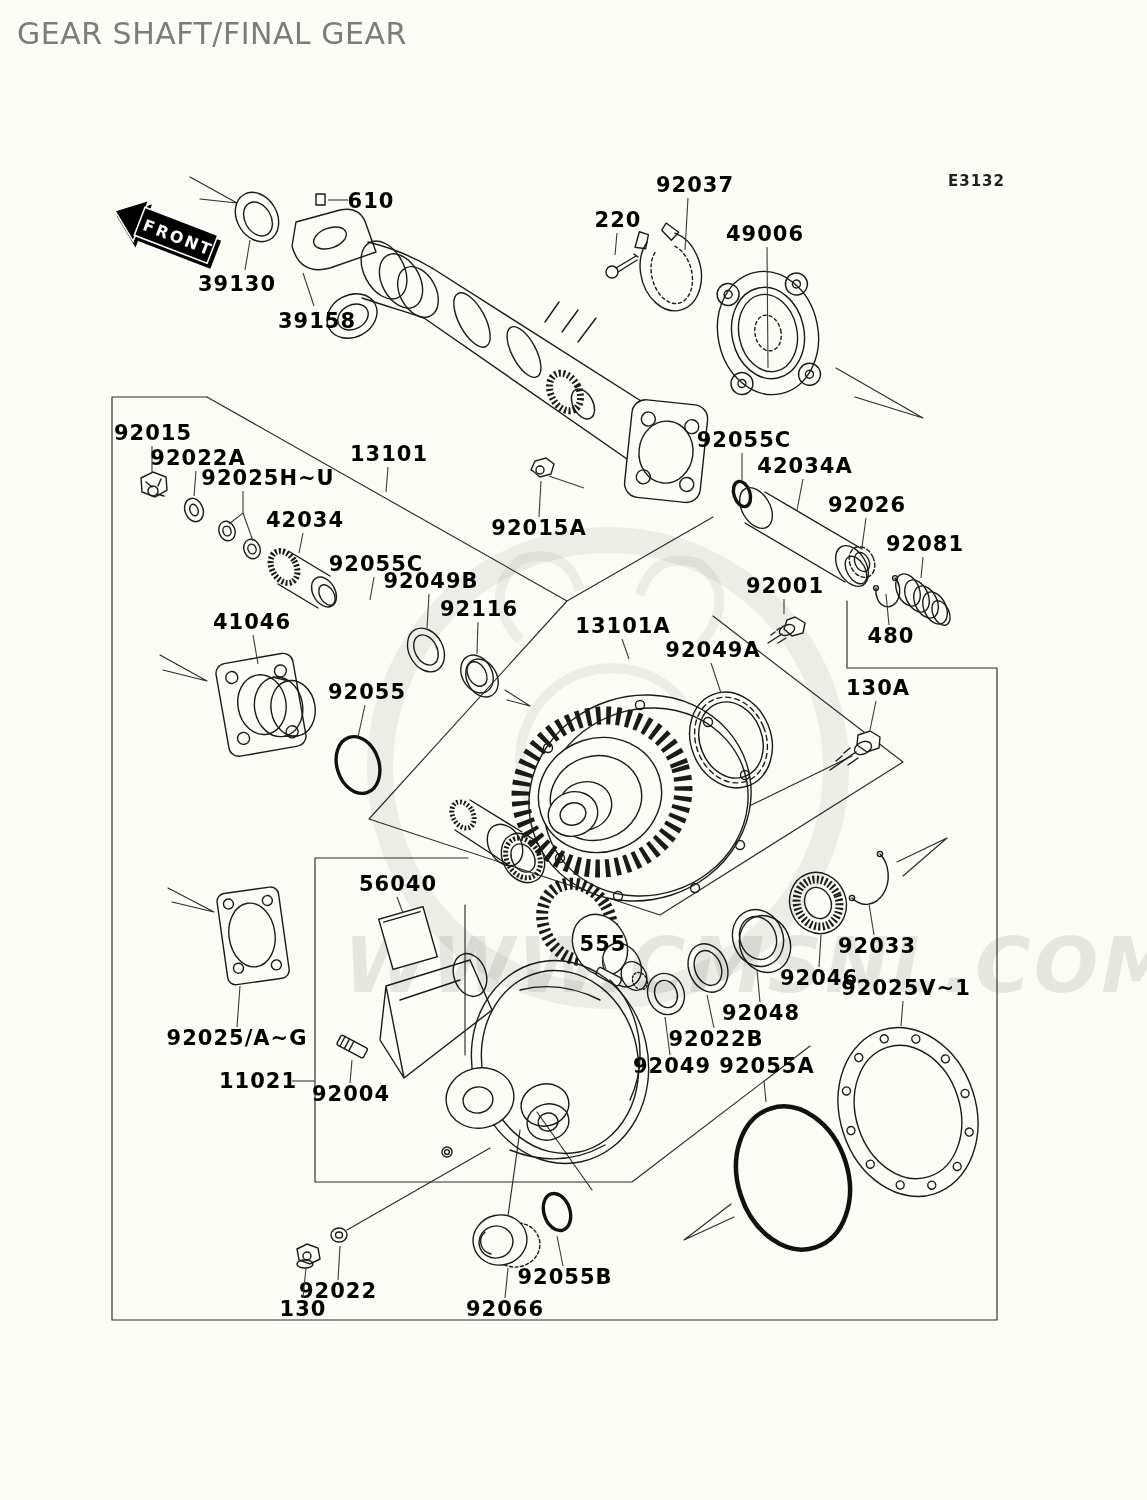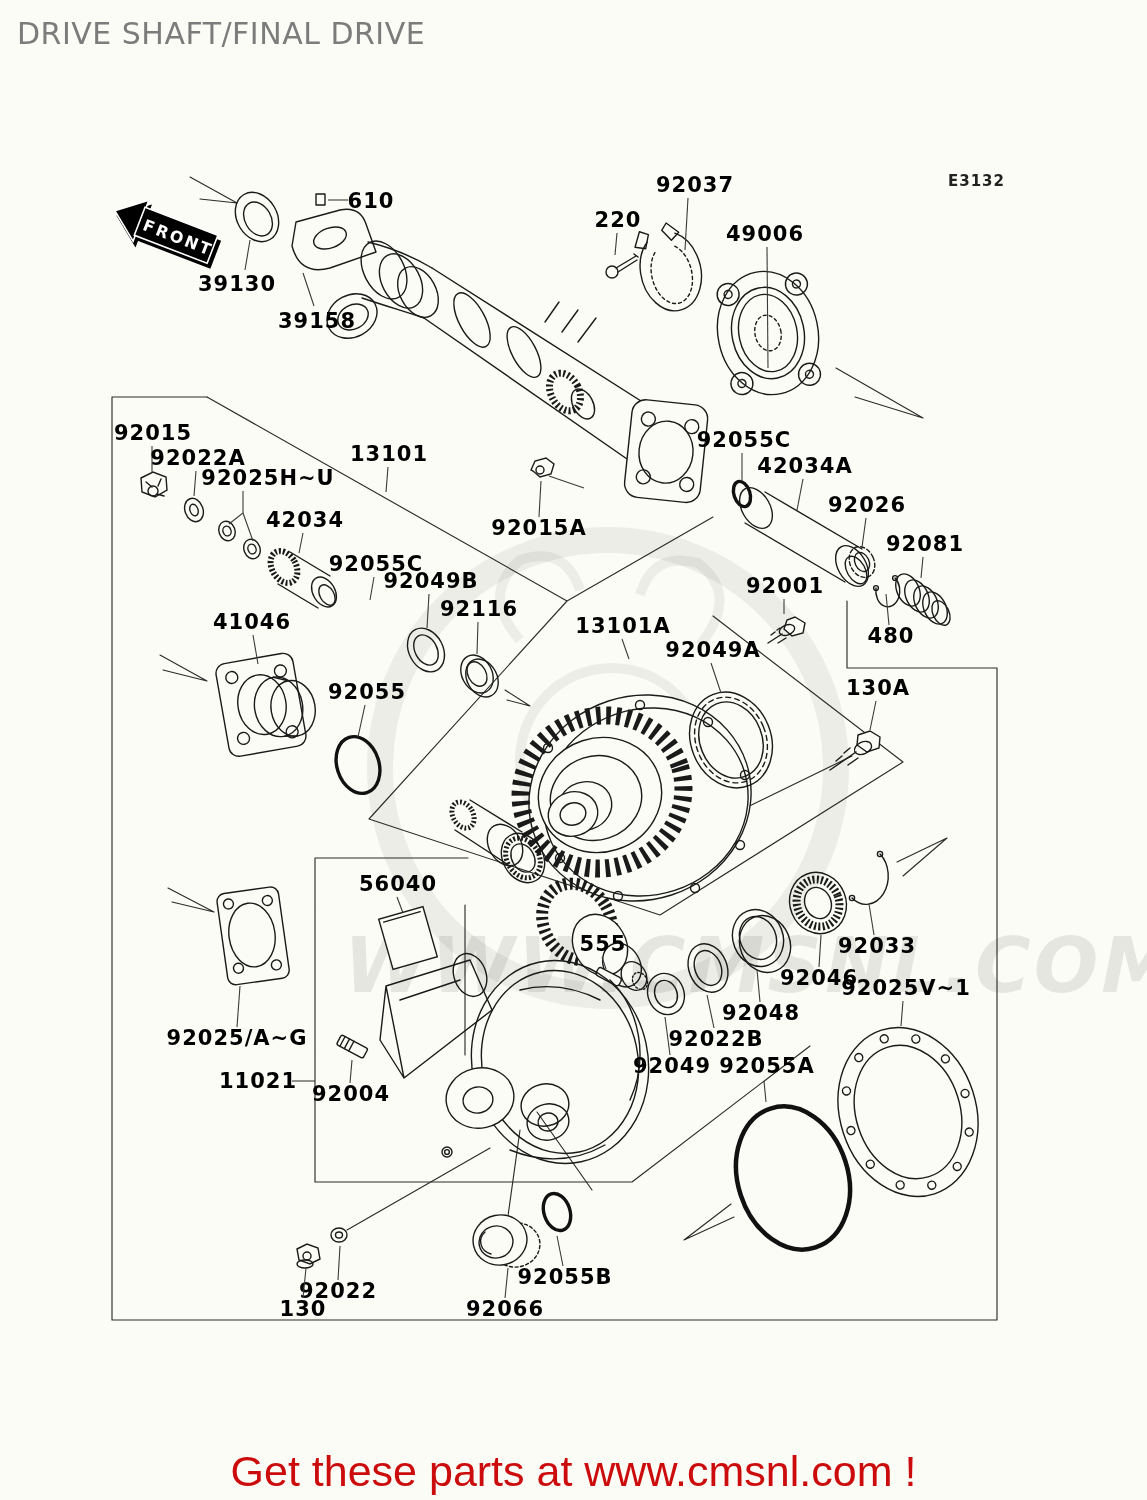--- a/index.html
+++ b/index.html
@@ -20,21 +20,21 @@
   .code{font:bold 15px "DejaVu Sans",sans-serif;fill:#222;letter-spacing:1px;}
   .wm{fill:rgba(0,0,0,0.085);font:bold italic 76px "DejaVu Sans",sans-serif;letter-spacing:3px;}
   .wml{fill:none;stroke:rgba(0,0,0,0.06);}
   .front-txt{font:bold 16px "DejaVu Sans",sans-serif;fill:#fff;letter-spacing:2.5px;}
 </style>
 </head>
 <body>
 
 <div id="stage">
 
-  <div class="page-title">DRIVE SHAFT/FINAL DRIVE</div>
+  <div class="page-title">GEAR SHAFT/FINAL GEAR</div>
 
   <svg width="1147" height="1430" viewBox="0 0 1147 1430">
 
     <g>
       <circle class="wml" cx="608" cy="768" r="228" stroke-width="26"></circle>
       <circle class="wml" cx="612" cy="760" r="92" stroke-width="10"></circle>
       <path class="wml" stroke-width="10" d="M520,640 q-40,-45 0,-80 q45,-15 60,30"></path>
       <path class="wml" stroke-width="10" d="M700,645 q40,-50 -2,-82 q-45,-12 -58,32"></path>
       <path class="wml" stroke-width="9" d="M545,830 q65,55 135,-2"></path>
       <circle class="wml" cx="575" cy="735" r="12" stroke-width="7"></circle>
@@ -422,14 +422,13 @@
         <text x="338" y="1298" class="lbl" text-anchor="middle">92022</text>
         <polyline points="303,1298 306,1268" class="ldr"></polyline>
         <text x="303" y="1316" class="lbl" text-anchor="middle">130</text>
         <polyline points="505,1298 508,1268" class="ldr"></polyline>
         <text x="505" y="1316" class="lbl" text-anchor="middle">92066</text>
         <polyline points="563,1266 557,1236" class="ldr"></polyline>
         <text x="565" y="1284" class="lbl" text-anchor="middle">92055B</text>
       </g>
   </svg>
 
-  <div class="footer-promo">Get these parts at www.cmsnl.com !</div>
 </div>
 
 </body></html>

